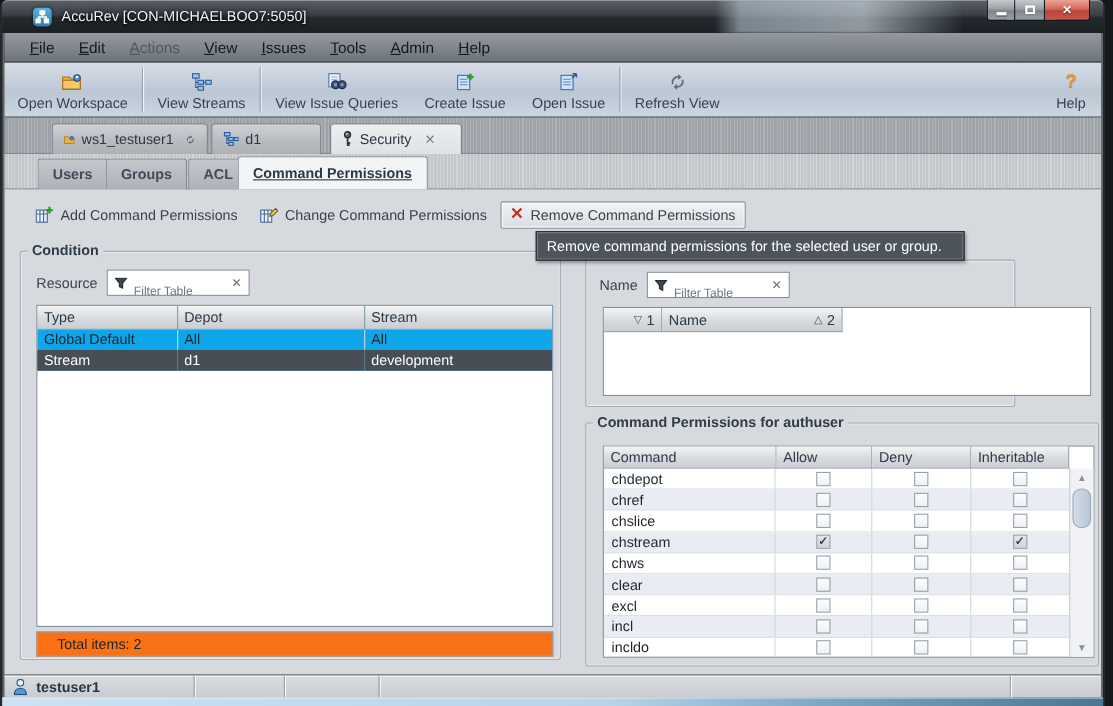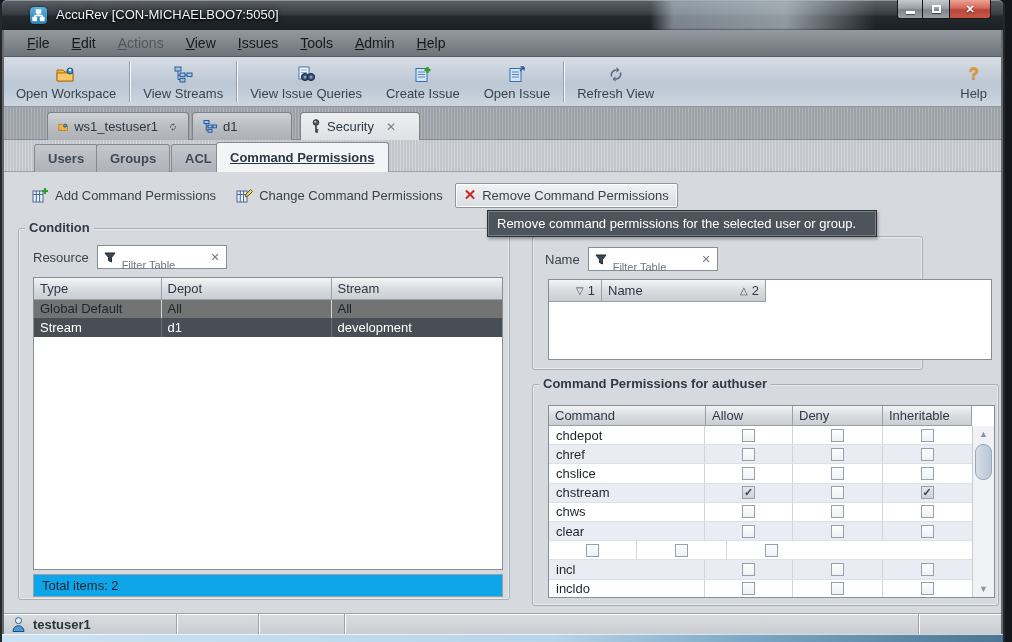--- a/index.html
+++ b/index.html
@@ -103,21 +103,21 @@
   .gb-perms { left:528px; top:212px; width:467px; height:222px; }
 
   .filter-row { position:absolute; display:flex; align-items:center; gap:8px; font-size:13px; color:#39434d; }
   .filter-box { display:flex; align-items:center; width:130px; height:24px; background:#fff;
     border:1px solid #878e96; padding:0 6px; gap:6px; }
   .filter-box input { border:none; outline:none; flex:1; min-width:0; font-size:11px; color:#39434d;
     font-family:"Liberation Sans", sans-serif; background:transparent;margin-top:16px; }
   .filter-box input::placeholder { color:#6d7680; opacity:1; }
   .filter-clear { color:#6d7680; font-size:11px; cursor:pointer; }
 
-  table.grid { border-collapse:collapse; background:#737373; table-layout:fixed; }
+  table.grid { border-collapse:collapse; background:#0ea5e9; table-layout:fixed; }
   .grid-wrap { position:absolute; background:#fff; border:1px solid #878e96; }
   th.gh, .gh { background:linear-gradient(#f3f4f5, #dadde0 50%, #cacdd1); border-right:1px solid #9aa0a7;
     border-bottom:1px solid #9aa0a7; font-weight:normal; font-size:13px; color:#2c3947; text-align:left;
     padding:2px 6px; height:21px; white-space:nowrap; overflow:hidden; }
   td.gc { font-size:13px; color:#1d242b; padding:1px 6px; height:19px; border-right:1px solid #d2d6da; white-space:nowrap; overflow:hidden; }
   tr.selrow td.gc { background:#474e56; color:#fff; border-right-color:#686f77; }
 
   
   .p-table { left:15px; top:42px; width:444px; height:81px; }
   .p-header { display:flex; height:22px; }
@@ -141,22 +141,22 @@
     font-size:11px; line-height:11px; text-align:center; color:#3c434b; cursor:pointer; }
   .cb.checked { background:linear-gradient(#e3e6ea,#cfd3d8); font-weight:bold; }
 
   .vscroll { position:absolute; right:0; top:20px; bottom:0; width:22px; background:#f0f2f5; border-left:1px solid #c8ccd1; }
   .varrow { position:absolute; left:0; right:0; height:16px; display:flex; align-items:center; justify-content:center;
     color:#8892a2; font-size:9px; cursor:pointer; }
   .varrow.up { top:0; } .varrow.down { bottom:0; }
   .vthumb { position:absolute; left:2px; right:2px; top:18px; height:36px; border-radius:8px;
     background:linear-gradient(90deg,#d4dde8,#b9c6d6); border:1px solid #9aa6ba; cursor:grab; }
 
-  .total-bar { position:absolute; left:14px; top:345px; width:470px; height:23px; background:#0ea5e9;
-    border:1px solid #9aa0a7; font-size:13px; color:#1d242b; display:flex; align-items:center; padding-left:8px; }
+  .total-bar { position:absolute; left:14px; top:345px; width:470px; height:23px; background:#f97316;
+    border:1px solid #9aa0a7; font-size:13px; color:#1d242b; display:flex; align-items:center; padding-left:18px; }
 
   
   .tooltip { position:absolute; left:483px; top:38px; width:390px; height:27px; z-index:50;
     background:#4d545b; border:1px solid #2c3137; box-shadow:inset 0 0 0 1px rgba(255,255,255,.25), 1px 2px 3px rgba(0,0,0,.35);
     color:#fff; font-size:13px; display:flex; align-items:center; padding:0 9px; white-space:nowrap; }
 
   
   .statusbar { position:absolute; left:2px; right:2px; top:613px; height:21px;
     background:linear-gradient(#dadde0, #c9cdd1); border-top:1px solid #9aa0a6; box-shadow:inset 0 1px 0 #fff;
     display:flex; align-items:stretch; font-size:13px; color:#2a343e; }
@@ -515,20 +515,21 @@
                   <div class="cb"></div>
                 </div>
               <div class="perm-cell" style="width:90px;">
                   <div class="cb"></div>
                 </div>
               <div class="perm-cell" style="width:88px; border-right:none;">
                   <div class="cb"></div>
                 </div>
             </div>
             <div class="perm-row">
+              <div class="perm-cmd">excl</div>
               <div class="perm-cell" style="width:88px;">
                   <div class="cb"></div>
                 </div>
               <div class="perm-cell" style="width:90px;">
                   <div class="cb"></div>
                 </div>
               <div class="perm-cell" style="width:88px; border-right:none;">
                   <div class="cb"></div>
                 </div>
             </div>

